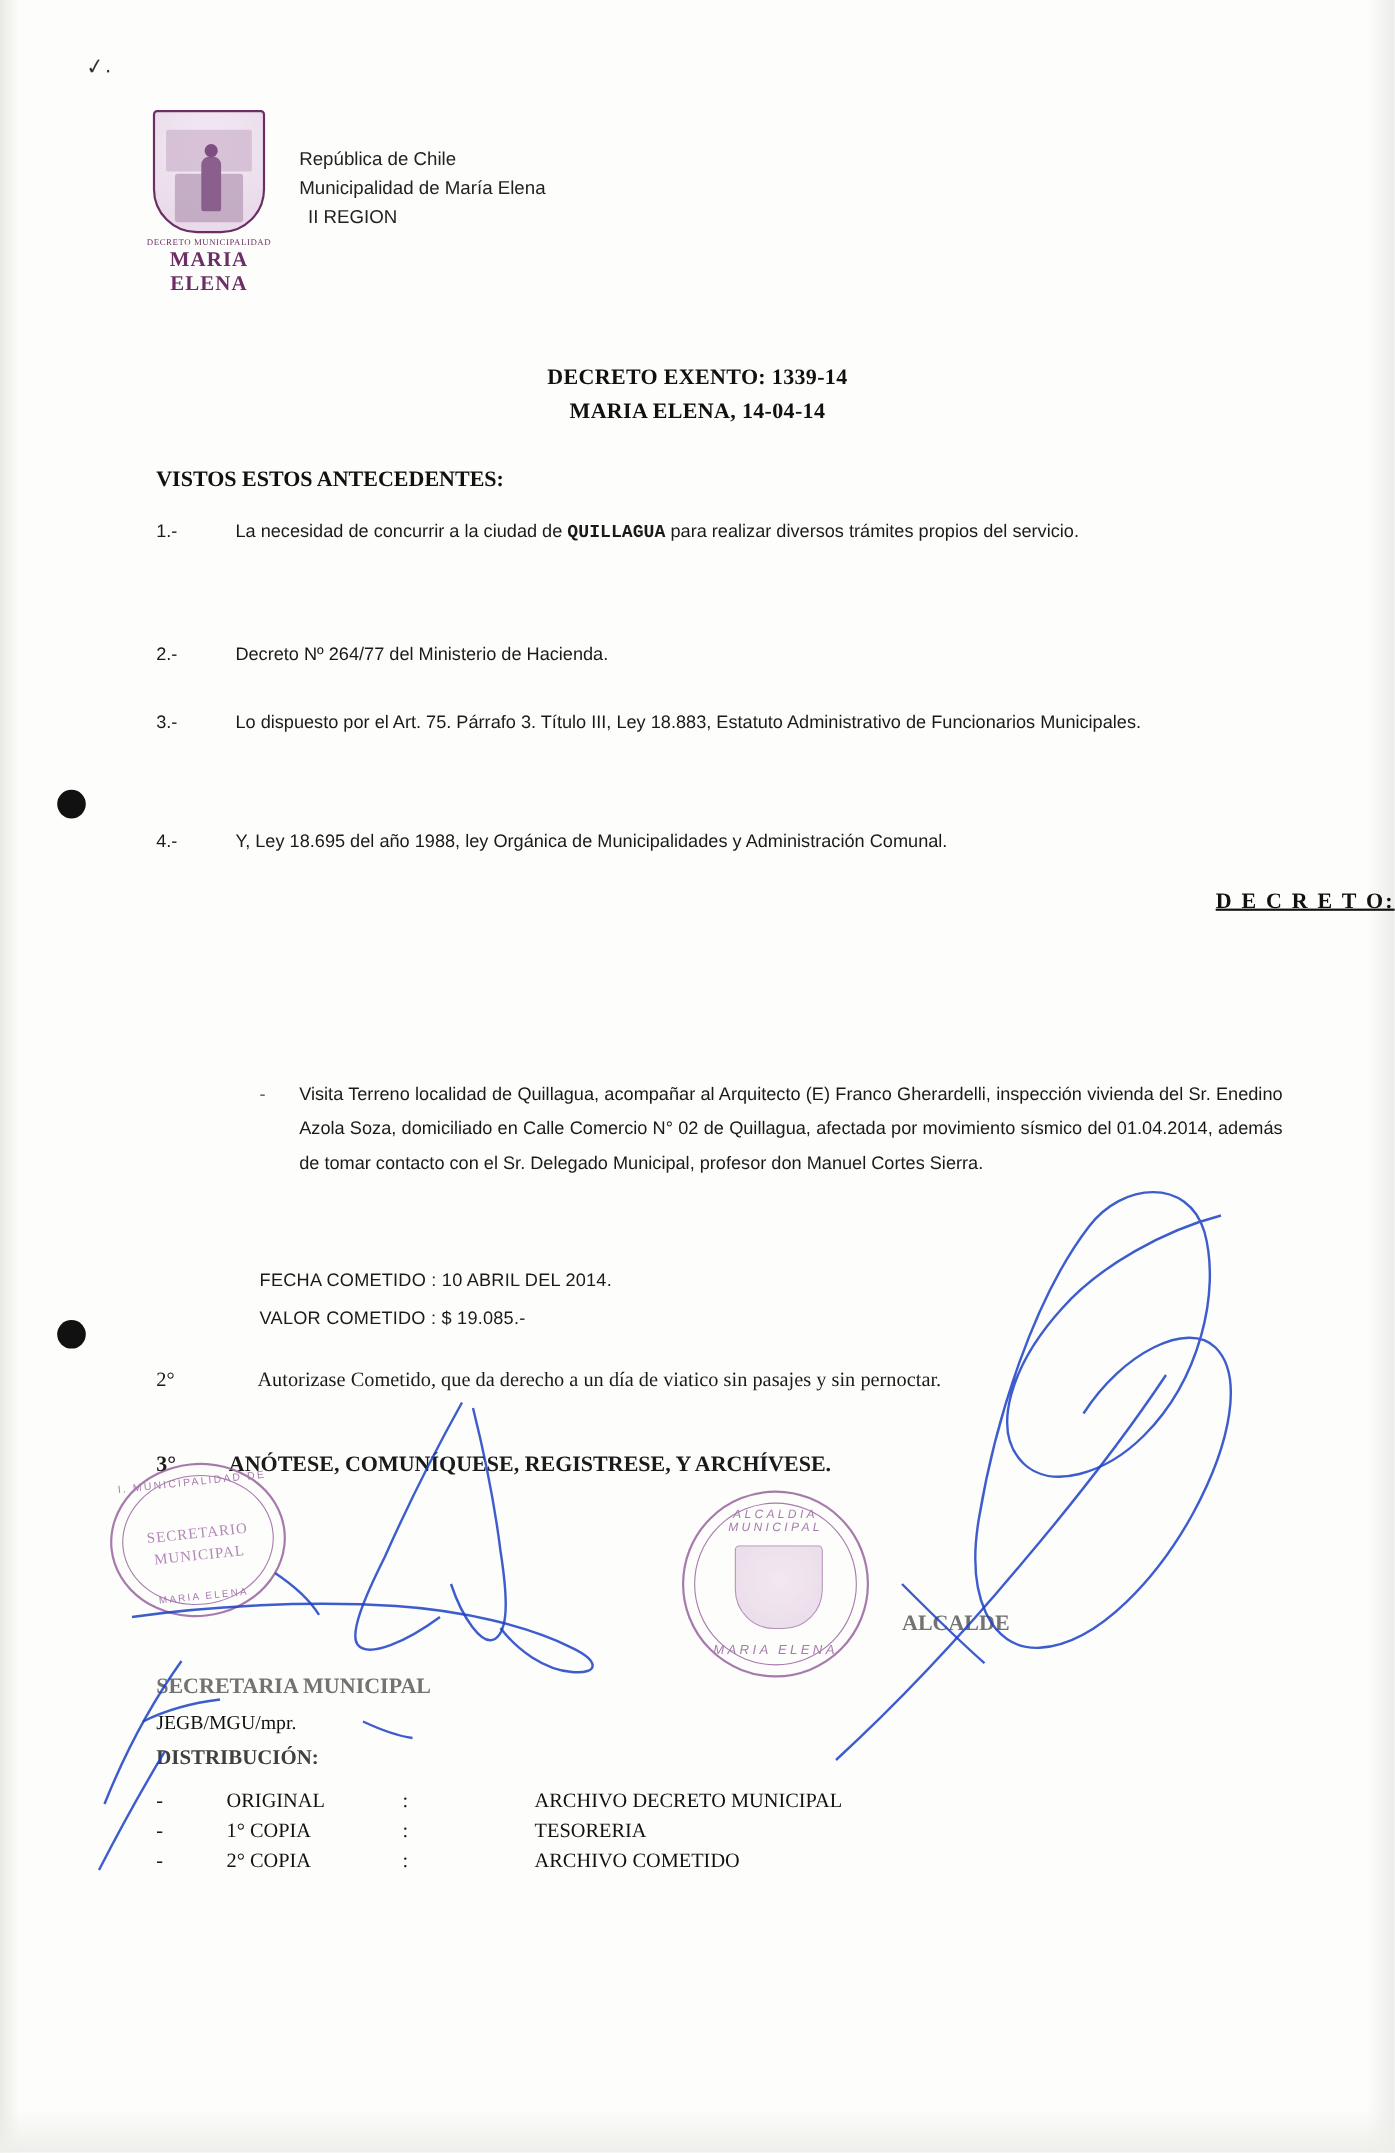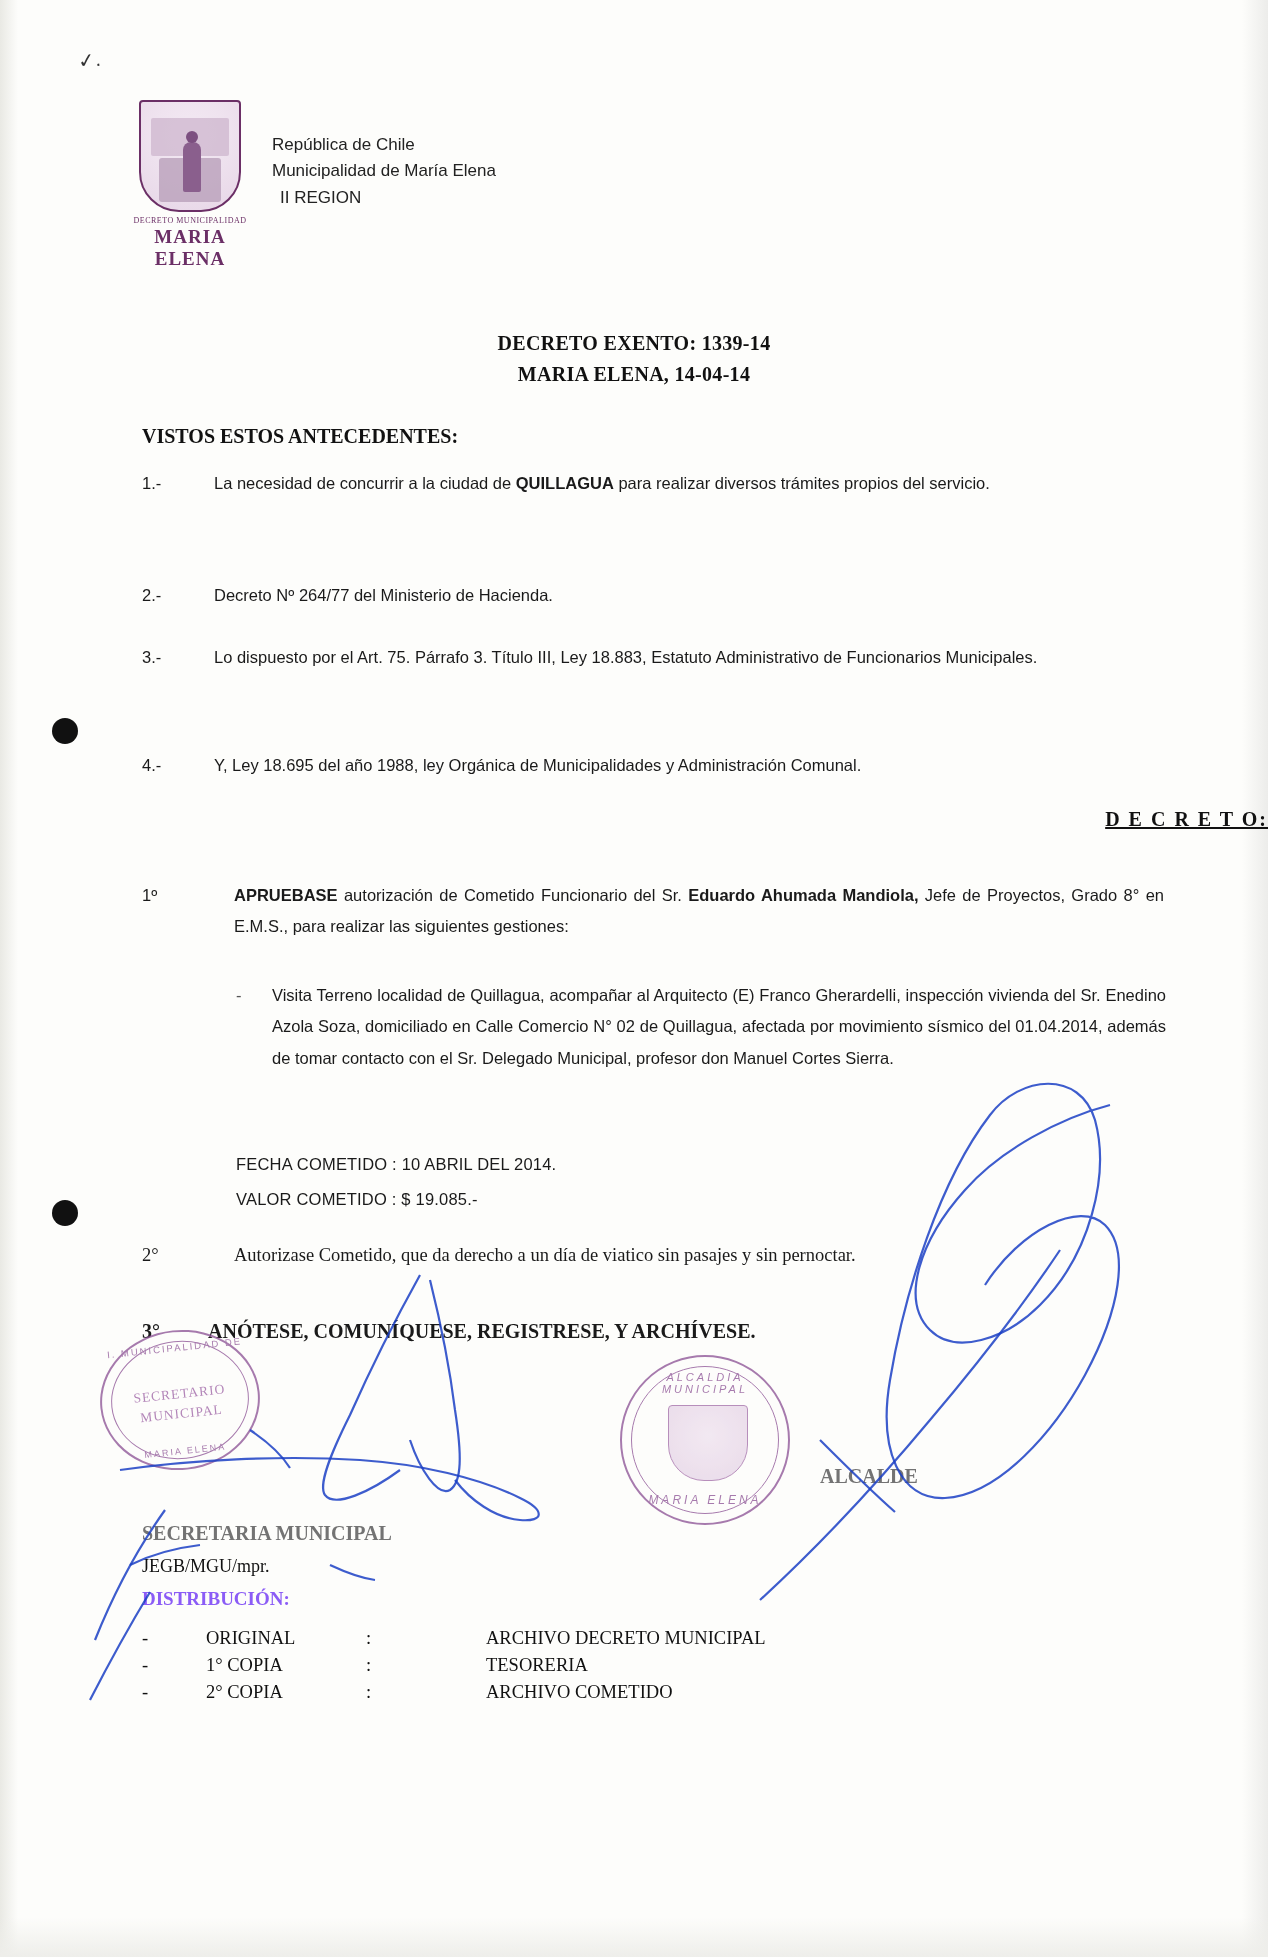--- a/index.html
+++ b/index.html
@@ -165,21 +165,21 @@
   .numbered .txt {
     margin-left: 72px;
     text-align: justify;
     text-justify: inter-word;
   }
   #item1 { top: 468px; width: 1020px; }
   #item2 { top: 580px; }
   #item3 { top: 642px; width: 1020px; }
   #item4 { top: 750px; width: 1020px; }
 
-  .bold { font-weight: bold; }
+  .bold { font-weight: bold; font-family: Liberation Mono, monospace; }
 
   .decreto-word {
     position: absolute;
     left: 0; right: 0;
     top: 808px;
     text-align: right;
     font-family: "Liberation Serif", serif;
     font-weight: bold;
     font-size: 20px;
     letter-spacing: 2px;
@@ -342,21 +342,21 @@
     font-size: 18px;
     color: #111;
   }
   #distribucion {
     position: absolute;
     left: 142px;
     top: 1588px;
     font-family: "Liberation Serif", serif;
     font-size: 19px;
     font-weight: bold;
-    color: #8b5cf6;
+    color: #404040;
   }
 
   .dist-table {
     position: absolute;
     left: 142px;
     top: 1625px;
     font-family: "Liberation Serif", serif;
     font-size: 18.5px;
     color: #111;
     border-collapse: collapse;
@@ -446,26 +446,20 @@
 
   <div class="numbered" id="item4">
     <div class="num">4.-</div>
     <div class="txt">Y, Ley 18.695 del año 1988, ley Orgánica de Municipalidades y Administración Comunal.</div>
   </div>
 
   <div class="decreto-word">
     <u>D E C R E T O:</u>
   </div>
 
-  <div id="clause1">
-    <div class="num">1º</div>
-    <div class="txt">
-      <span class="bold">APRUEBASE</span><span> autorización de Cometido Funcionario del Sr. </span><span class="bold">Eduardo Ahumada Mandiola,</span><span> Jefe de Proyectos, Grado 8° en E.M.S., para realizar las siguientes gestiones:</span>
-    </div>
-  </div>
 
   <div id="bullet">
     <div class="dash">-</div>
     <div class="txt">Visita Terreno localidad de Quillagua, acompañar al Arquitecto (E) Franco Gherardelli, inspección vivienda del Sr. Enedino Azola Soza, domiciliado en Calle Comercio N° 02 de Quillagua, afectada por movimiento sísmico del 01.04.2014, además de tomar contacto con el Sr. Delegado Municipal, profesor don Manuel Cortes Sierra.</div>
   </div>
 
   <div class="kv" id="fecha">FECHA COMETIDO  : 10  ABRIL DEL 2014.</div>
   <div class="kv" id="valor">VALOR COMETIDO  :  $ 19.085.-</div>
 
   <div id="clause2">

